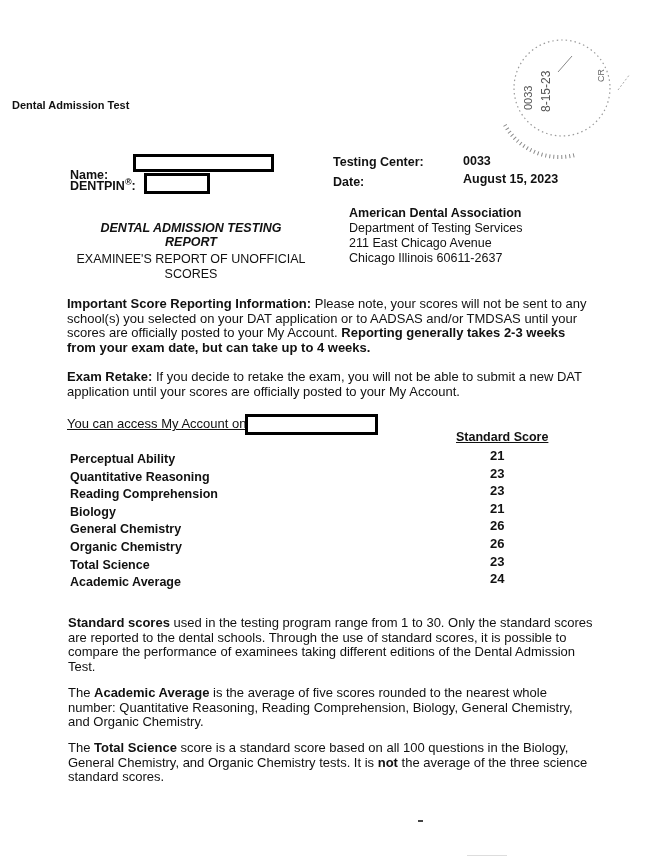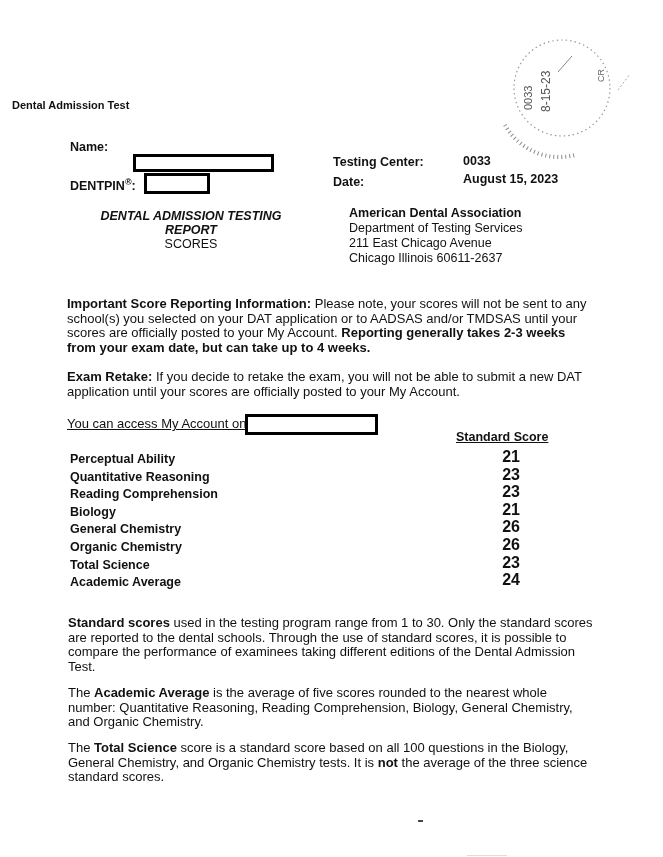--- a/index.html
+++ b/index.html
@@ -8,53 +8,54 @@
     font-family: "Liberation Sans", sans-serif; color: #111111;
   }
   .abs { position: absolute; }
   .b { font-weight: bold; }
   .title { left: 12px; width: 663px; text-align: left; font-size: 11px; font-weight: bold; line-height: 20px; }
   .redact { border: 3px solid #000; background: #fff; box-sizing: border-box; }
   .lbl { font-size: 12.5px; font-weight: bold; }
   .center { text-align: center; }
   .para { font-size: 13px; line-height: 14.6px; }
   .subj { left: 70px; font-size: 12.5px; font-weight: bold; }
-  .score { left: 490px; width: 30px; text-align: right; font-size: 16px; font-weight: bold; }
+  .score { left: 490px; width: 30px; text-align: left; font-size: 13px; font-weight: bold; }
   .stamp { left: 490px; top: 30px; width: 150px; height: 140px; }
 </style>
 </head>
 <body>
 
 <svg class="abs stamp" viewBox="0 0 150 140">
   <circle cx="72" cy="58" r="48" fill="none" stroke="#9a9a9a" stroke-width="1.2" stroke-dasharray="1.5 3"></circle>
   <path d="M15 95 A62 62 0 0 0 85 125" fill="none" stroke="#8a8a8a" stroke-width="4" stroke-dasharray="1 3"></path>
   <line x1="68" y1="42" x2="82" y2="26" stroke="#888" stroke-width="1"></line>
   <line x1="128" y1="60" x2="140" y2="44" stroke="#aaa" stroke-width="1" stroke-dasharray="2 2"></line>
   <text x="0" y="0" transform="translate(42,80) rotate(-90)" font-size="11" fill="#555" font-family="Liberation Sans, sans-serif">0033</text>
   <text x="0" y="0" transform="translate(60,82) rotate(-90)" font-size="12" fill="#555" font-family="Liberation Sans, sans-serif">8-15-23</text>
   <text x="0" y="0" transform="translate(114,52) rotate(-90)" font-size="9" fill="#666" font-family="Liberation Sans, sans-serif">CR</text>
 </svg>
 
 <div class="abs title" style="top:95px;">
   <div>Dental Admission Test</div>
 </div>
 
-<div class="abs lbl" style="left:70px; top:140px;">Name:</div>
+<div class="abs lbl" style="left:70px; top:168px;">Name:</div>
 <div class="abs redact" style="left:133px; top:154px; width:141px; height:18px;"></div>
 <div class="abs lbl" style="left:70px; top:177px;"><span>DENTPIN</span><sup style="font-size:9px;">®</sup><span>:</span></div>
 <div class="abs redact" style="left:144px; top:173px; width:66px; height:21px;"></div>
 
 <div class="abs lbl" style="left:333px; top:155px;">Testing Center:</div>
 <div class="abs lbl" style="left:463px; top:154px;">0033</div>
 <div class="abs lbl" style="left:333px; top:175px;">Date:</div>
 <div class="abs lbl" style="left:463px; top:172px;">August 15, 2023</div>
 
 <div class="abs center" style="left:68px; top:209px; width:246px;">
-  <div style="font-size:12.5px; font-weight:bold; font-style:italic; line-height:14px;">DENTAL ADMISSION TESTING</div>
+  <div style="font-size:12.5px; font-weight:bold; font-style:italic; line-height:14px;margin-top:12px;">DENTAL ADMISSION TESTING</div>
   <div style="font-size:12.5px; font-weight:bold; font-style:italic; line-height:14px;">REPORT</div>
+  <div style="font-size:12.5px; line-height:15px; margin-top:3px;">EXAMINEE'S REPORT OF UNOFFICIAL</div>
   <div style="font-size:12.5px; line-height:15px;">SCORES</div>
 </div>
 
 <div class="abs" style="left:349px; top:206px; font-size:12.5px; line-height:15px;">
   <div class="b">American Dental Association</div>
   <div>Department of Testing Services</div>
   <div>211 East Chicago Avenue</div>
   <div>Chicago Illinois 60611-2637</div>
 </div>
 

